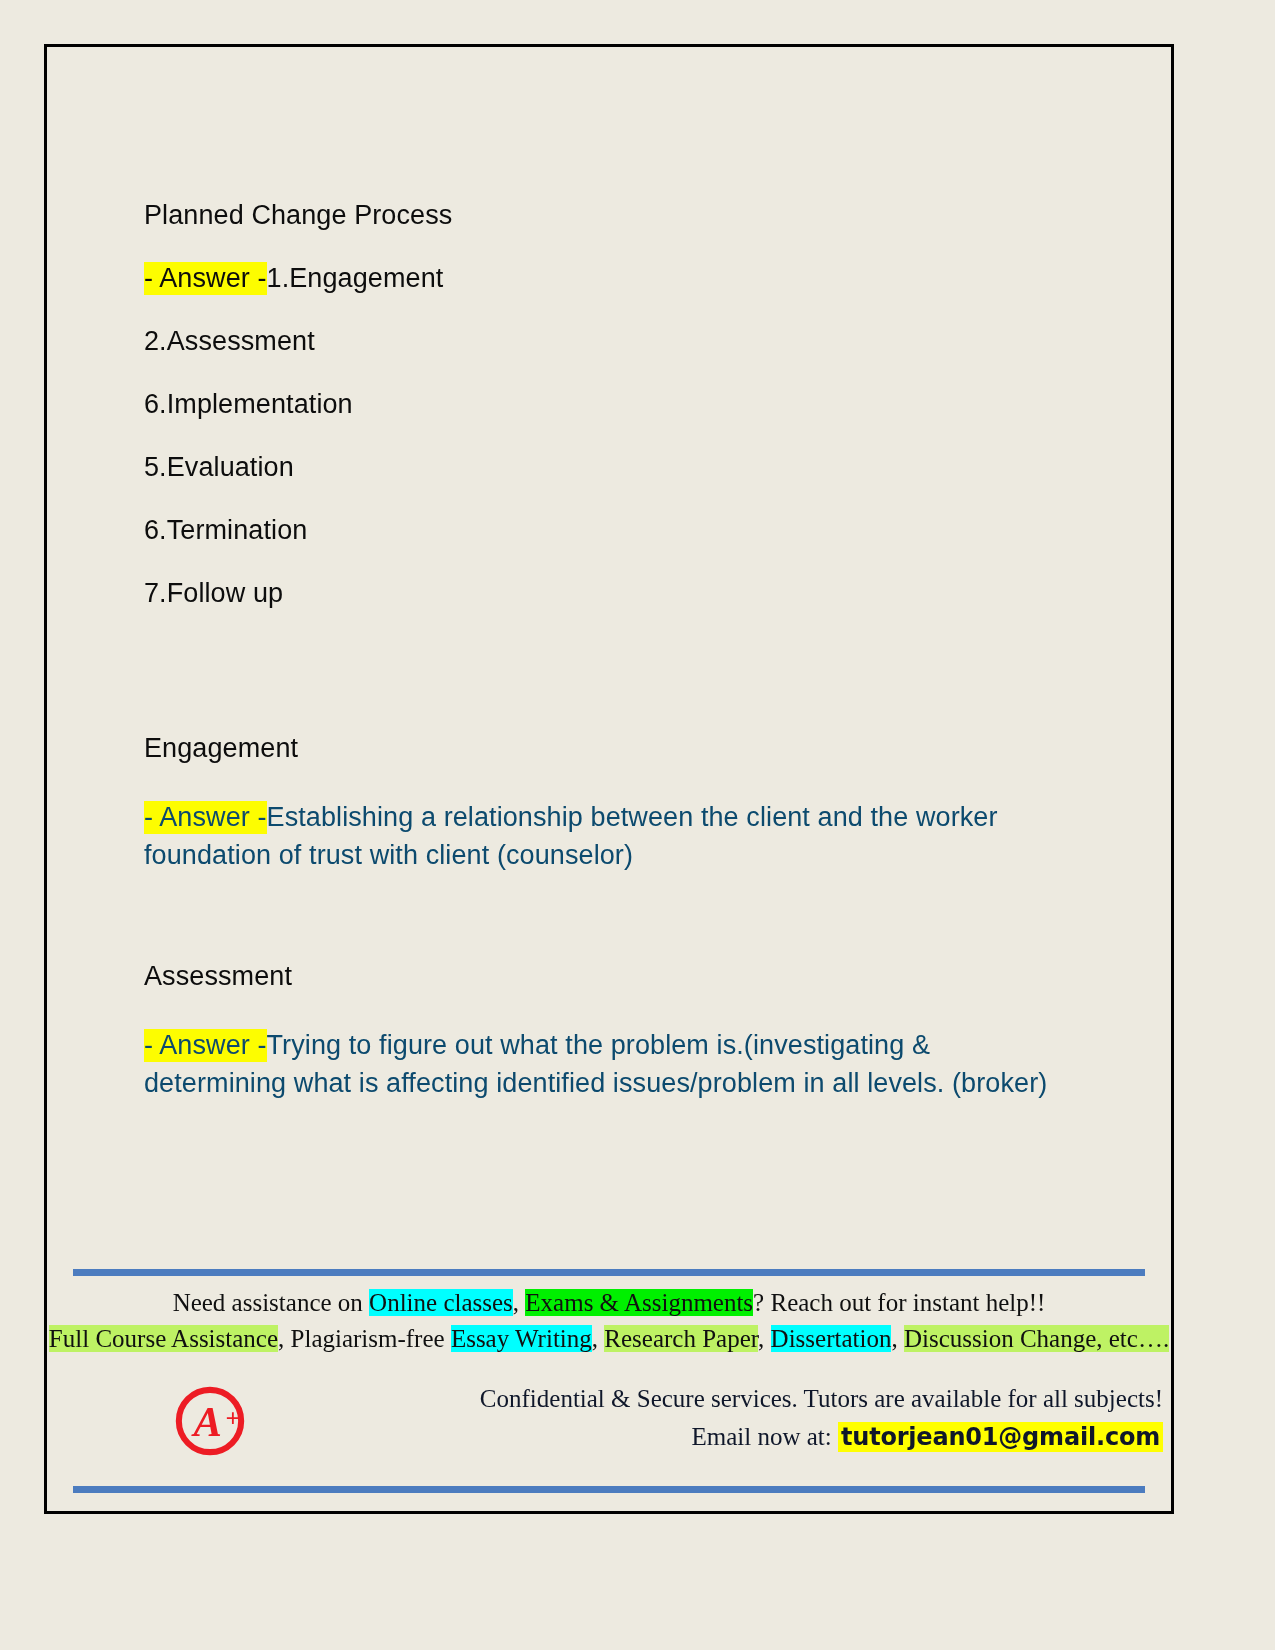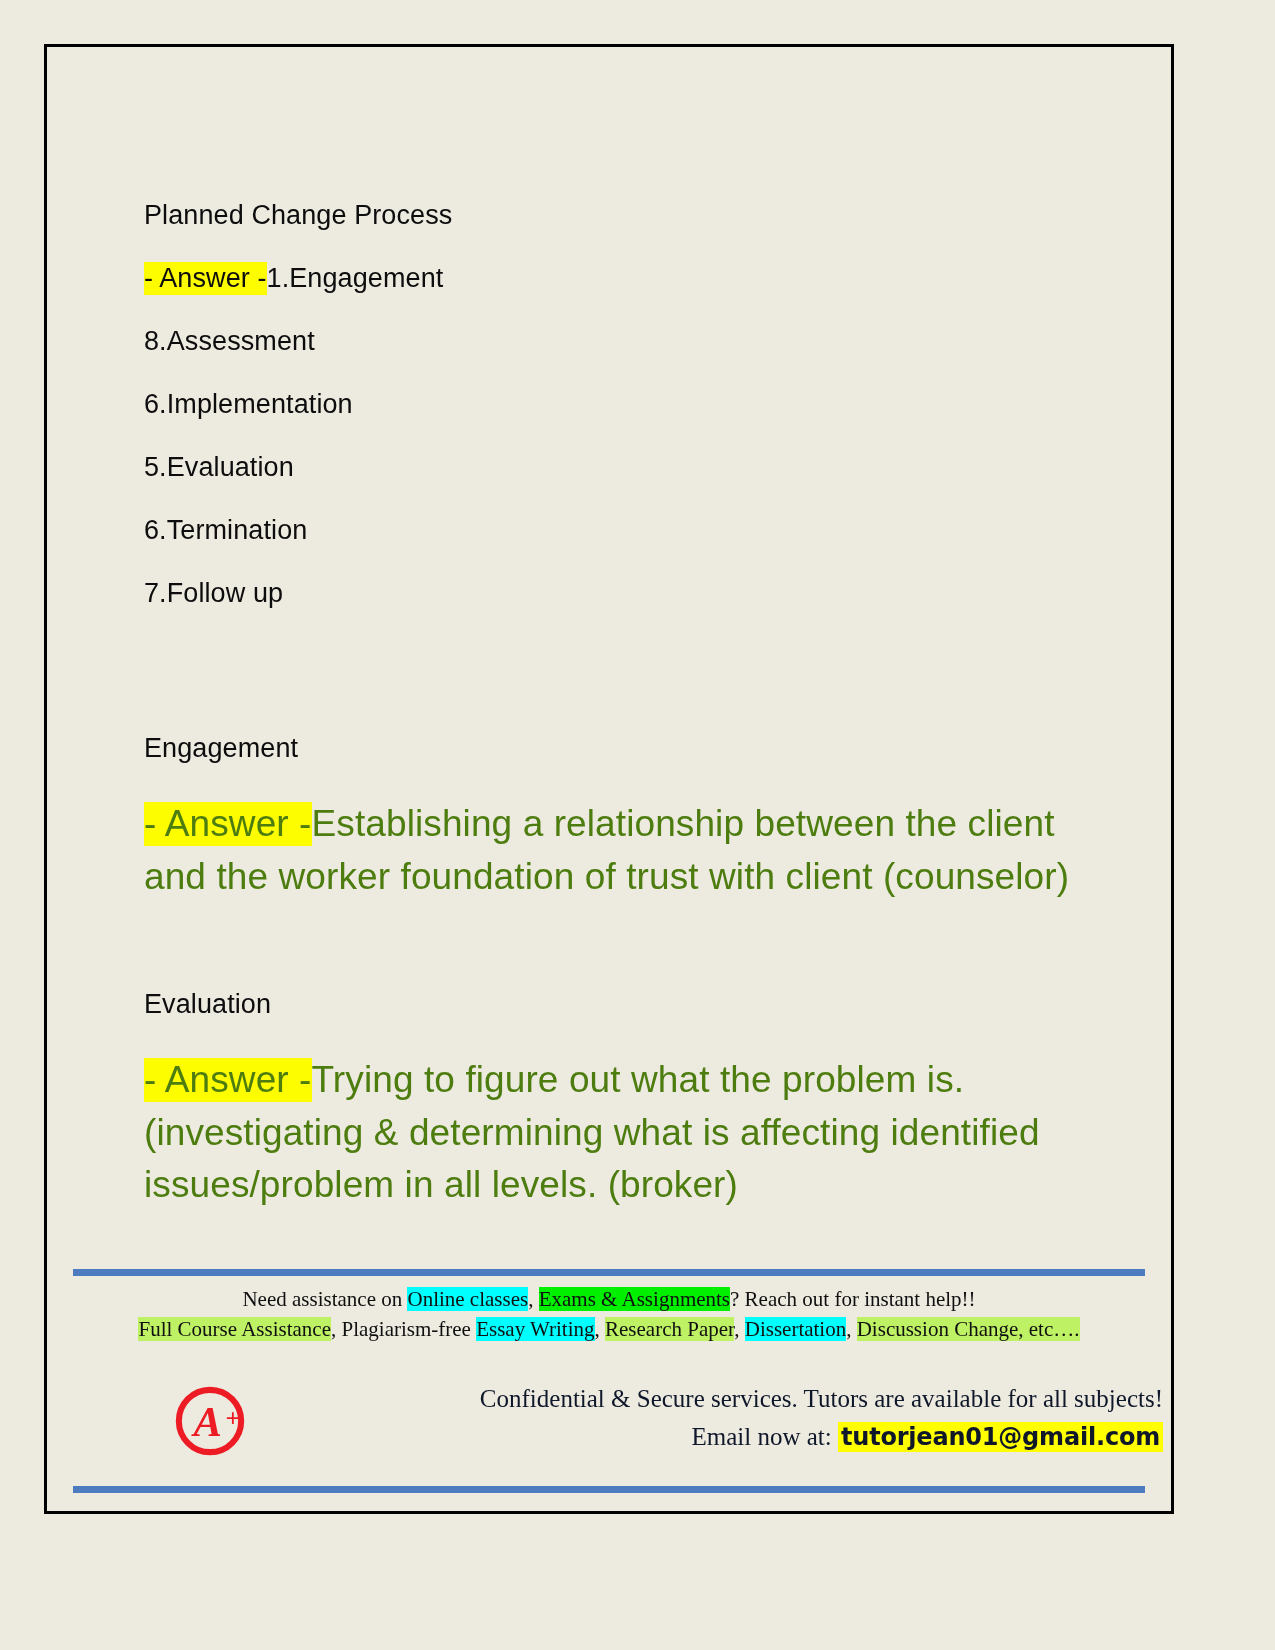--- a/index.html
+++ b/index.html
@@ -35,23 +35,23 @@
   .doc-line {
     font-size: 27px;
     line-height: 1;
     color: #0d0d0d;
     margin: 0 0 36px 0;
     letter-spacing: 0.1px;
     font-weight: 400;
   }
 
   .doc-para {
-    font-size: 37px;
+    font-size: 27px;
     line-height: 1.42;
-    color: #4d7c0f;
+    color: #0c4a6e;
     margin: 0;
     letter-spacing: 0.1px;
     font-weight: 400;
   }
 
   .spacer-lg { height: 92px; }
   .spacer-md { height: 88px; }
 
   .hl-yellow {
     background: #fdfd00;
@@ -77,21 +77,21 @@
   .rule-top { top: 0; }
   .rule-bottom { bottom: 18px; }
 
   .promo {
     position: absolute;
     left: 0;
     right: 0;
     top: 16px;
     text-align: center;
     font-family: "Liberation Serif", serif;
-    font-size: 21px;
+    font-size: 25px;
     color: #101010;
     line-height: 1.42;
   }
   .promo-line { white-space: nowrap; }
 
   .hl-cyan   { background: #00ffff; }
   .hl-green  { background: #00f000; }
   .hl-yel    { background: #bef264; }
 
   .bottom-block {
@@ -139,35 +139,35 @@
 <body>
 
 <div class="page">
 
   <div class="content">
 
     <p class="doc-line">Planned Change Process</p>
 
     <p class="doc-line"><span class="hl-yellow">- Answer -</span><span>1.Engagement</span></p>
 
-    <p class="doc-line">8.Assessment</p>
+    <p class="doc-line">2.Assessment</p>
     <p class="doc-line">6.Implementation</p>
     <p class="doc-line">5.Evaluation</p>
     <p class="doc-line">6.Termination</p>
     <p class="doc-line">7.Follow up</p>
 
     <div class="spacer-lg"></div>
 
     <p class="doc-line">Engagement</p>
 
     <p class="doc-para"><span class="hl-yellow">- Answer -</span><span>Establishing a relationship between the client and the worker foundation of trust with client (counselor)</span></p>
 
     <div class="spacer-md"></div>
 
-    <p class="doc-line">Evaluation</p>
+    <p class="doc-line">Assessment</p>
 
     <p class="doc-para"><span class="hl-yellow">- Answer -</span><span>Trying to figure out what the problem is.(investigating &amp; determining what is affecting identified issues/problem in all levels. (broker)</span></p>
 
   </div>
 
   <div class="footer">
 
     <div class="rule rule-top"></div>
 
     <div class="promo">

